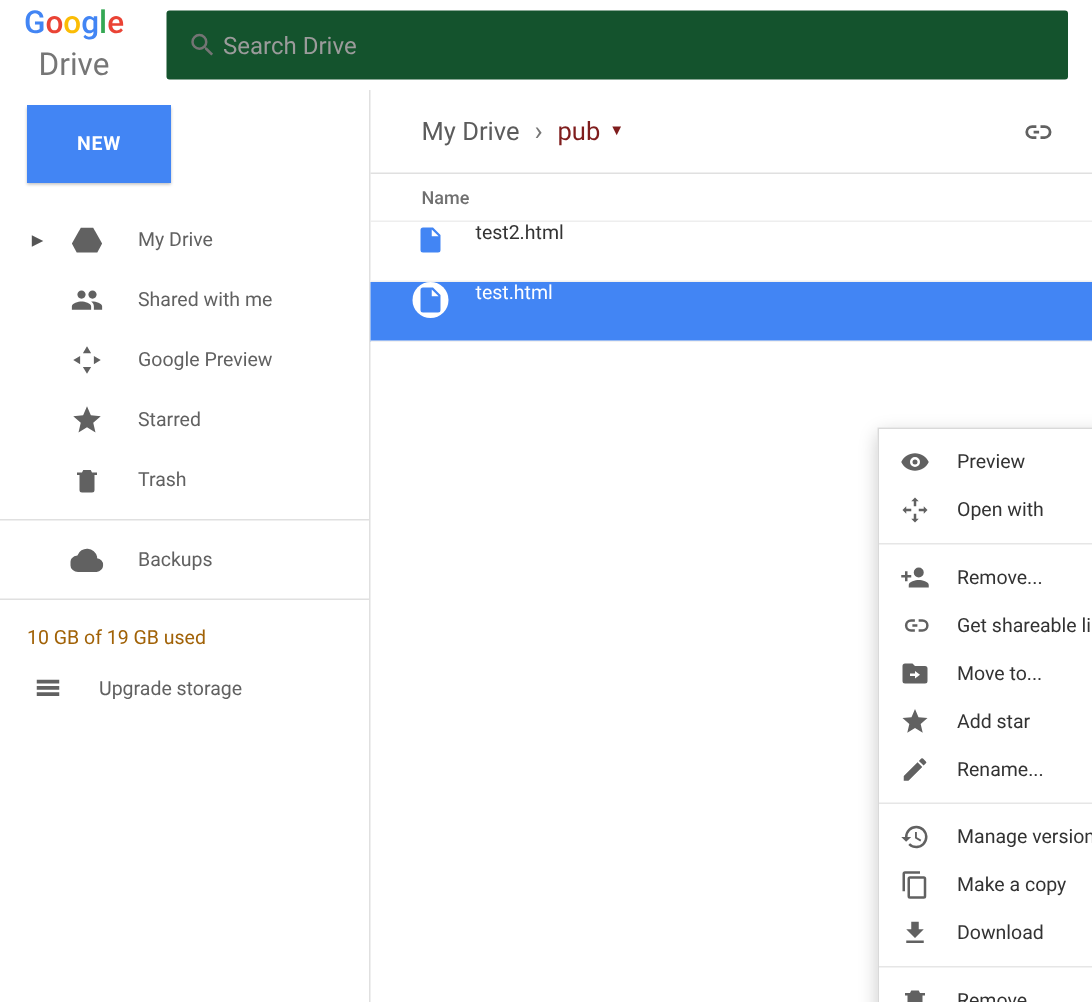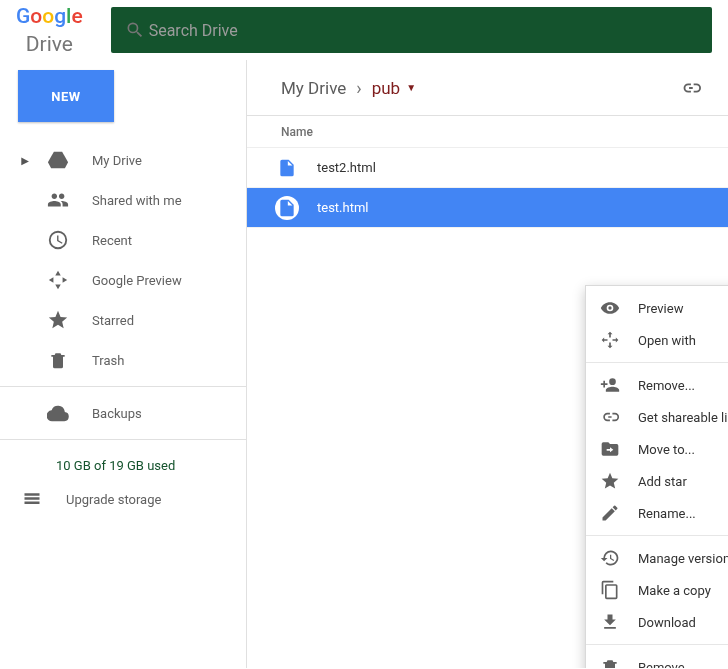--- a/index.html
+++ b/index.html
@@ -10,28 +10,28 @@
   .g1{color:#4285F4}.g2{color:#EA4335}.g3{color:#FBBC05}.g4{color:#4285F4}.g5{color:#34A853}.g6{color:#EA4335}
   .searchbar { flex:1; margin-left:28px; height:46px; background:#14532d; border-radius:2px; display:flex; align-items:center; padding:0 14px; color:#777; font-size:16px; gap:4px;}
   .layout { display:flex; }
   .sidebar { width:246px; padding-top:10px; }
   .new-btn { margin:0 0 18px 18px; width:96px; height:52px; background:#4285F4; color:#fff; font-size:13px; font-weight:700; letter-spacing:.5px; display:flex; align-items:center; justify-content:center; box-shadow:0 1px 2px rgba(0,0,0,.25); cursor:pointer;}
   .nav-item { display:flex; align-items:center; height:40px; padding-left:20px; gap:22px; color:#616161; cursor:pointer;}
   .nav-item .ic { width:24px; height:24px; display:flex; align-items:center; justify-content:center; fill:#616161; color:#616161;}
   .nav-item.small { height:36px; }
   .expander { width:10px; text-align:center; color:#555; font-size:10px; margin-right:-6px;}
   hr.sep { border:none; border-top:1px solid #E0E0E0; margin:6px 0; }
-  .storage-text{ padding:12px 18px 8px; color:#14532d; font-size:13px;margin-left:38px;}
+  .storage-text{ padding:12px 18px 8px; color:#a16207; font-size:13px;}
   .main { flex:1; border-left:1px solid #E0E0E0; min-height:608px; position:relative;}
   .toolbar { display:flex; align-items:center; height:56px; padding:0 26px 0 34px; color:#5c5c5c; font-size:17px; border-bottom:1px solid #E0E0E0;}
   .crumb-sep{ margin:0 10px; color:#777; font-size:18px;}
   .crumb-current{ display:flex; align-items:center; color:#7f1d1d; }
   .link-icon{ margin-left:auto; }
   .list-header{ height:32px; display:flex; align-items:center; padding-left:34px; font-size:12px; color:#707070; font-weight:500; border-bottom:1px solid #eee;}
-  .file-row{ height:40px; display:flex; align-items:center; padding-left:28px; gap:18px; font-size:13px; color:#333; border-bottom:1px solid #F1F1F1;}
+  .file-row{ height:40px; display:flex; align-items:flex-start; padding-left:28px; gap:18px; font-size:13px; color:#333; border-bottom:1px solid #F1F1F1;}
   .file-row.selected{ background:#4285F4; color:#fff;}
   .file-icon{ width:24px; height:24px; display:flex; align-items:center; justify-content:center;}
   .file-icon svg{ fill:#4285F4;}
   .selected .file-icon{ background:#fff; border-radius:50%; }
   .context-menu{ position:absolute; top:225px; left:338px; width:234px; background:#fff; border:1px solid #D9D9D9; box-shadow:0 4px 12px rgba(0,0,0,.22); padding:6px 0; font-size:13px; z-index:10;}
   .cm-item{ height:32px; display:flex; align-items:center; padding:0 14px; gap:18px; color:#333; cursor:pointer;}
   .cm-item .mi{ width:20px; height:20px; fill:#616161; color:#616161; display:flex; align-items:center; justify-content:center;}
   .cm-sep{ border:none; border-top:1px solid #E6E6E6; margin:6px 0;}
   svg { display:block; }
 </style>
@@ -71,29 +71,20 @@
     <div class="nav-item">
       <span style="width:10px;margin-right:-6px"></span>
       <span class="ic">
         <svg width="22" height="22" viewBox="0 0 24 24">
             <path d="M16 11c1.66 0 3-1.34 3-3s-1.34-3-3-3-3 1.34-3 3 1.34 3 3 3zM8 11c1.66 0 3-1.34 3-3S9.66 5 8 5 5 6.34 5 8s1.34 3 3 3zm0 2c-2.33 0-7 1.17-7 3.5V19h14v-2.5C15 14.17 10.33 13 8 13zm8 0c-.29 0-.62.02-.97.05 1.16.84 1.97 1.97 1.97 3.45V19h6v-2.5c0-2.33-4.67-3.5-7-3.5z"></path>
           </svg>
       </span>
       <span>Shared with me</span>
     </div>
 
-    <div class="nav-item">
-      <span style="width:10px;margin-right:-6px"></span>
-      <span class="ic">
-        <svg width="22" height="22" viewBox="0 0 24 24">
-            <path d="M12 2a10 10 0 100 20 10 10 0 000-20zm0 18a8 8 0 110-16 8 8 0 010 16zm.5-13H11v6l5.25 3.15.75-1.23-4.5-2.67z"></path>
-          </svg>
-      </span>
-      <span>Recent</span>
-    </div>
 
     <div class="nav-item">
       <span style="width:10px;margin-right:-6px"></span>
       <span class="ic">
         <svg width="22" height="22" viewBox="0 0 24 24">
             <path d="M12 2l3 5h-6zM2 12l5-3v6zM12 22l-3-5h6zM22 12l-5 3V9z"></path>
           </svg>
       </span>
       <span>Google Preview</span>
     </div>

